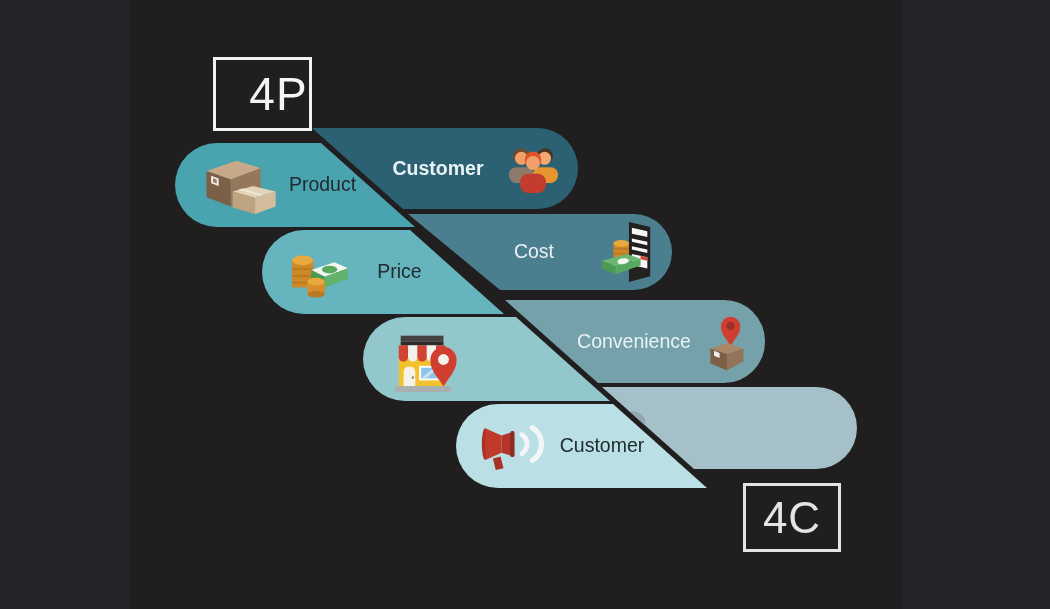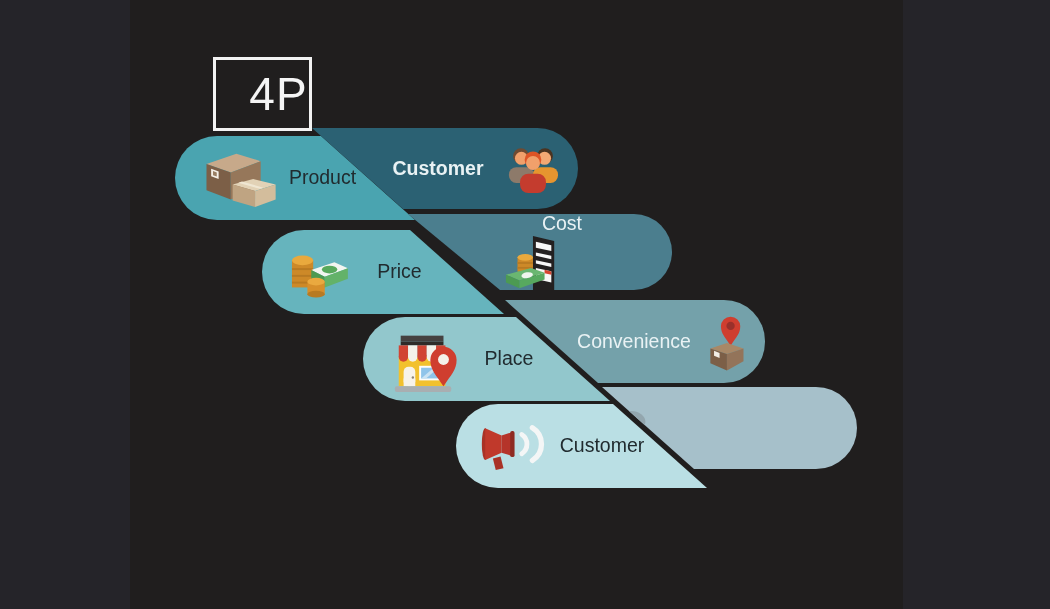--- a/index.html
+++ b/index.html
@@ -17,28 +17,28 @@
 
   
   .pill { position:absolute; display:flex; align-items:center; white-space:nowrap; }
   .pill.p { border-radius:42px 0 0 42px; padding-left:24px; }
   .pill.c { border-radius:0 41px 41px 0; padding-right:16px; }
   .plabel { font-size:19.5px; line-height:1; }
   .pill.p .plabel { flex:1; text-align:center; padding-right:55px; }
   .pill.c .plabel { flex:1; text-align:center; padding-left:60px; }
   .icon { flex:0 0 auto; display:block; }
 
-  #p1 { left:175px; top:136px; width:240px; height:84px;
+  #p1 { left:175px; top:143px; width:240px; height:84px;
         clip-path:polygon(0 0,146px 0,240px 100%,0 100%); }
   #c1 { left:312px; top:128px; width:266px; height:81px;
         clip-path:polygon(0 0,100% 0,100% 100%,91px 100%); }
   #p2 { left:262px; top:230px; width:242px; height:84px;
         clip-path:polygon(0 0,148px 0,242px 100%,0 100%); }
   #c2 { left:408px; top:214px; width:264px; height:76px;
-        clip-path:polygon(0 0,100% 0,100% 100%,92px 100%);flex-direction:column; }
+        clip-path:polygon(0 0,100% 0,100% 100%,92px 100%); }
   #p3 { left:363px; top:317px; width:247px; height:84px;
         clip-path:polygon(0 0,153px 0,247px 100%,0 100%); }
   #c3 { left:505px; top:300px; width:260px; height:83px;
         clip-path:polygon(0 0,100% 0,100% 100%,93px 100%); }
   #p4 { left:456px; top:404px; width:251px; height:84px;
         clip-path:polygon(0 0,157px 0,251px 100%,0 100%); }
   #c4 { left:602px; top:387px; width:255px; height:82px;
         clip-path:polygon(0 0,100% 0,100% 100%,92px 100%); }
 </style>
 </head>
@@ -135,21 +135,20 @@
       <rect x="17" y="44" width="12" height="20" rx="5" fill="#f7f3e9"></rect>
       <rect x="17" y="56" width="12" height="8" fill="#f7f3e9"></rect>
       <circle cx="26.5" cy="55" r="1.2" fill="#8a8378"></circle>
       <rect x="33" y="43" width="22" height="15" fill="#fdfdfb"></rect>
       <rect x="35" y="45" width="18" height="11" fill="#8fc4ea"></rect>
       <polygon points="35,56 48,45 53,45 40,56" fill="#c9e2f3"></polygon>
       <rect x="8" y="64" width="58" height="6" rx="2" fill="#a9aeb1"></rect>
       <path d="M58,64 C50,52 44.5,47 44.5,37 a13.5,13.5 0 1 1 27,0 c0,10 -5.5,15 -13.5,27 z" fill="#cf3e2f"></path>
       <circle cx="58" cy="36.5" r="5.6" fill="#f4f1ea"></circle>
     </svg>
-    <span class="plabel" style="color: rgb(33, 43, 47);">Place</span>
   </div>
   <div class="pill c" id="c3" style="background-color: rgb(116, 161, 170);">
     <span class="plabel" style="color: rgb(233, 242, 244);">Convenience</span>
     <svg class="icon" width="46" height="62" viewBox="0 0 50 66">
       <path d="M30,37 C24,28 19.5,24 19.5,16 a10.5,10.5 0 1 1 21,0 c0,8 -4.5,12 -10.5,21 z" fill="#cf3e2f"></path>
       <circle cx="30" cy="15.5" r="4.5" fill="#99302a"></circle>
       <polygon points="8,40 26,34 44,40 26,46" fill="#a88867"></polygon>
       <polygon points="8,40 26,46 26,64 8,56" fill="#7c5f47"></polygon>
       <polygon points="26,46 44,40 44,54 26,64" fill="#93745a"></polygon>
       <polygon points="12,42.5 18,45 18,50.5 12,48" fill="#f3eee6"></polygon>
@@ -173,13 +172,16 @@
       <ellipse cx="34" cy="17" rx="17" ry="13" fill="#93a6ae"></ellipse>
       <polygon points="43,26 49,34 38,29" fill="#93a6ae"></polygon>
       <ellipse cx="24" cy="24" rx="20" ry="16" fill="#f6fbfc"></ellipse>
       <polygon points="12,35 7,46 23,38" fill="#f6fbfc"></polygon>
       <path d="M14,20 L37,16" stroke="#3d5f6b" stroke-width="2.6" stroke-linecap="round"></path>
       <path d="M15,26 L38,22" stroke="#3d5f6b" stroke-width="2.6" stroke-linecap="round"></path>
       <path d="M16,32 L35,28.5" stroke="#3d5f6b" stroke-width="2.6" stroke-linecap="round"></path>
     </svg>
   </div>
 
+  <div class="group-box box-4c">
+    <span>4C</span>
+  </div>
 </div>
 
 </body></html>

